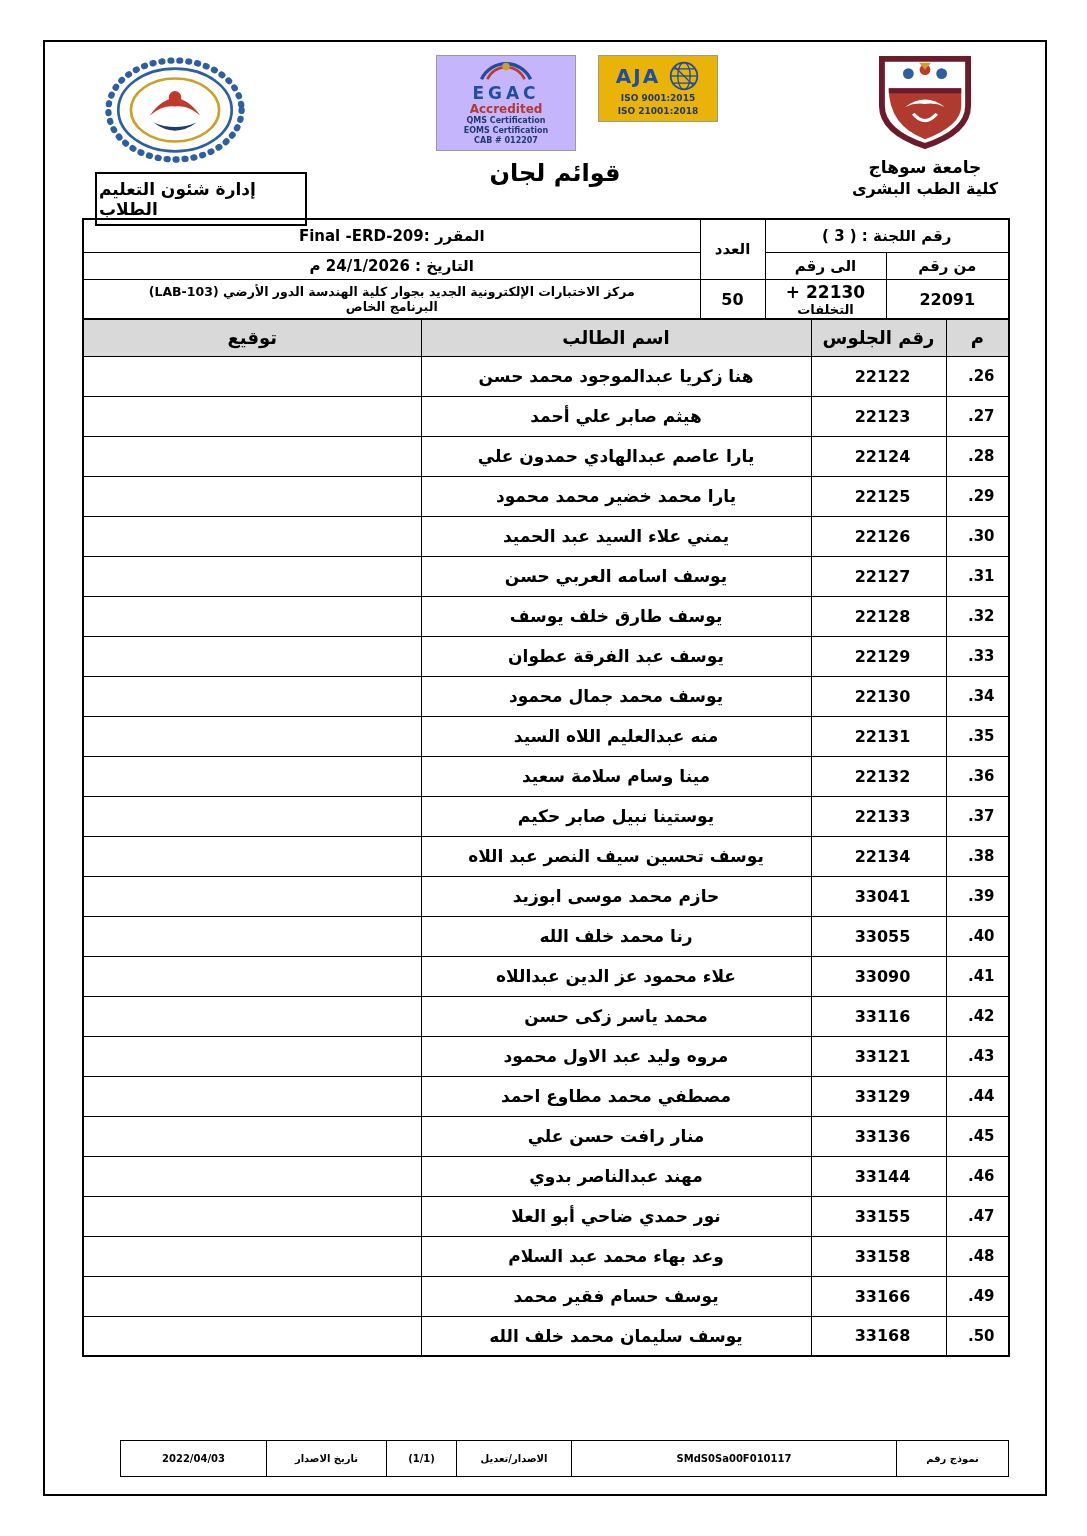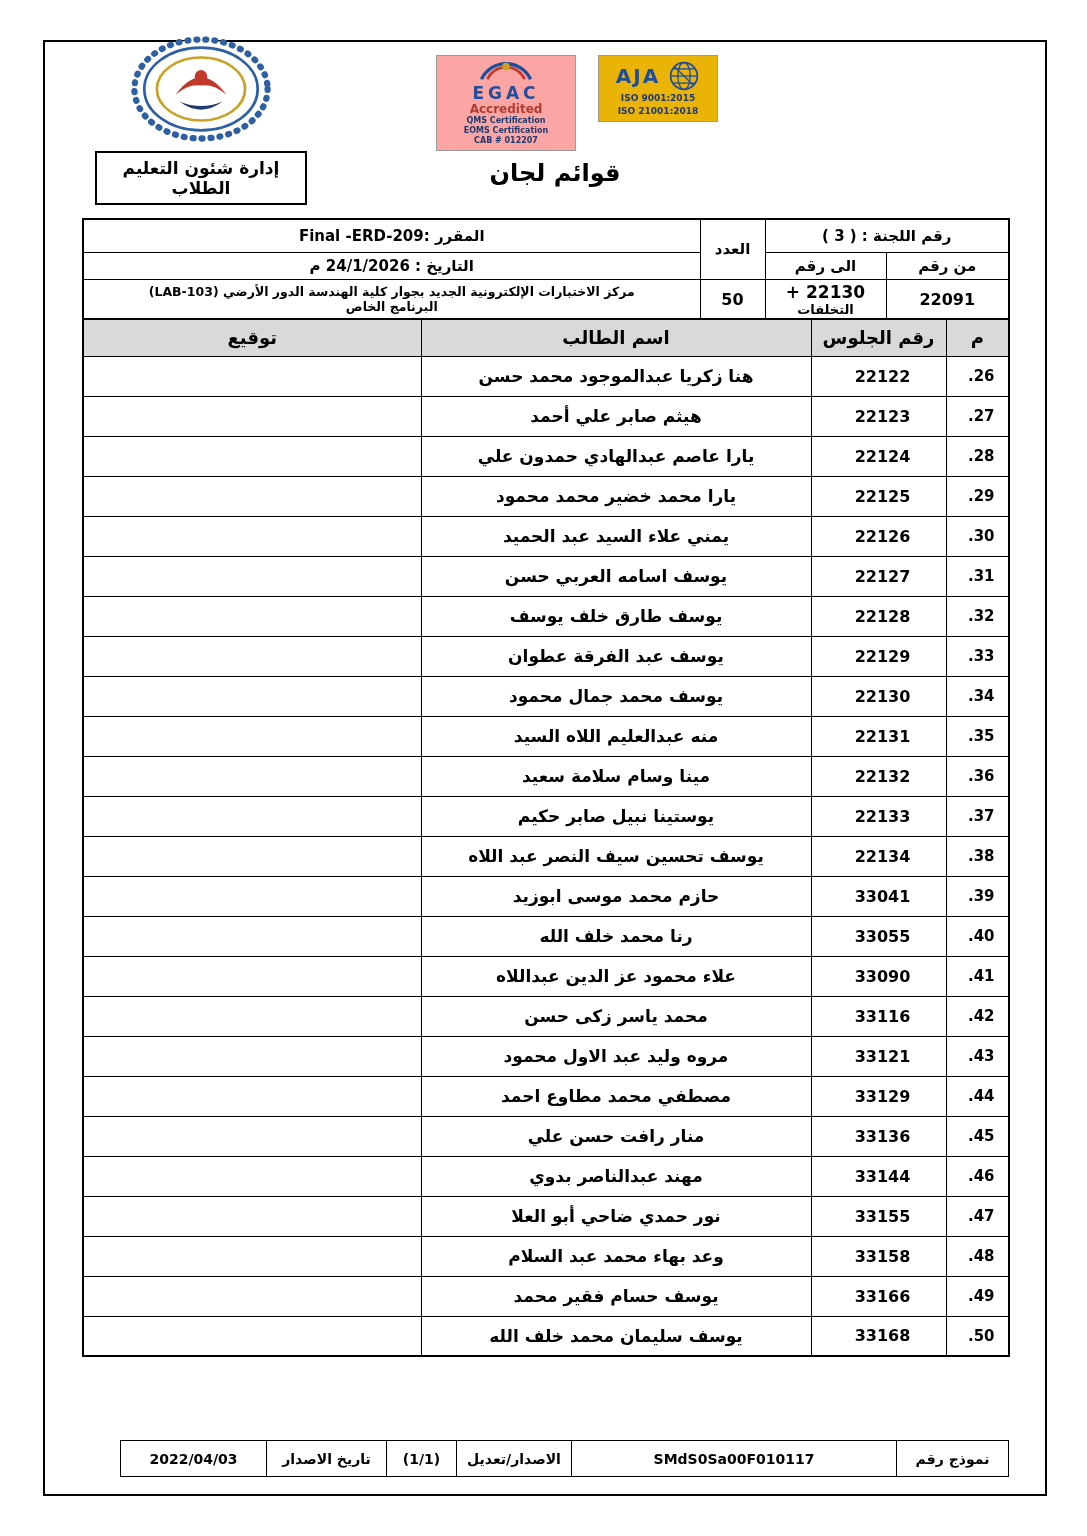--- a/index.html
+++ b/index.html
@@ -2,28 +2,28 @@
 <html lang="ar"><head>
 <meta charset="utf-8">
 <style>
   * { margin:0; padding:0; box-sizing:border-box; }
   html,body { background:#ffffff; }
   body { font-family:"DejaVu Sans","Liberation Sans",sans-serif; color:#000; }
   .page { position:relative; width:1087px; height:1536px; background:#fff; margin:0 auto; overflow:hidden; }
   .frame { position:absolute; left:43px; top:40px; width:1004px; height:1456px; border:2px solid #000; }
 
   
-  .hdr-left  { position:absolute; left:95px;  top:35px; width:212px; text-align:center; }
+  .hdr-left  { position:absolute; left:95px;  top:56px; width:212px; text-align:left; }
   .hdr-center{ position:absolute; left:350px; top:55px; width:410px; text-align:center; }
   .hdr-right { position:absolute; left:843px; top:55px; width:164px; text-align:center; }
 
   .dept-box { margin-top:4px; border:2px solid #000; padding:5px 2px; font-size:17px; font-weight:700; }
 
   .logo-row { display:flex; justify-content:center; align-items:flex-start; gap:22px; transform:translateX(22px); }
-  .egac-box { width:140px; border:1px solid #9a9a9a; padding:3px 2px 4px; background:#fca5a5; }
+  .egac-box { width:140px; border:1px solid #9a9a9a; padding:3px 2px 4px; background:#c4b5fd; }
   .egac-name { color:#1f4e9c; font-weight:700; font-size:17px; letter-spacing:4px; line-height:1; }
   .egac-accredited { color:#b03a2e; font-weight:700; font-size:12px; line-height:1.2; }
   .egac-line { color:#1f3a6e; font-size:8px; line-height:1.25; font-weight:700; }
   .aja-box { width:120px; border:1px solid #9a9a9a; padding:4px 2px; background:#eab308; }
   .aja-top { display:flex; justify-content:center; align-items:center; gap:8px; }
   .aja-name { color:#1f4e9c; font-weight:700; font-size:20px; letter-spacing:2px; }
   .aja-line { color:#1f3a6e; font-size:9px; font-weight:700; line-height:1.3; margin-top:1px; }
 
   .doc-title { margin-top:8px; font-size:24px; font-weight:700; }
   .doc-subtitle { margin-top:4px; font-size:21px; font-weight:700; }
@@ -51,21 +51,21 @@
   .main-table { position:absolute; left:82px; top:318px; width:926px; border:2px solid #000; direction:rtl; }
   .main-table th { border:1.5px solid #000; background:#d9d9d9; height:37px; font-size:18px; font-weight:700; }
   .main-table td { border:1px solid #000; height:40px; font-weight:700; }
   .col-num  { font-size:15px;padding-left:8px; }
   .col-seat { font-size:16px;padding-left:8px; }
   .col-name { font-size:17px; }
   .col-sig  { }
 
   
   .footer-table { position:absolute; left:120px; top:1440px; width:888px; border:1.5px solid #000; direction:rtl; }
-  .footer-table td { border:1.5px solid #000; height:36px; font-size:14px; font-weight:700; padding:2px 1px; }
+  .footer-table td { border:1.5px solid #000; height:36px; font-size:10px; font-weight:700; padding:2px 1px; }
   .ltr { direction:ltr; }
 </style>
 </head>
 <body>
 
 <div class="page">
   <div class="frame"></div>
 
   <div class="hdr-left">
     <svg width="160" height="108" viewBox="0 0 160 120" aria-hidden="true">
@@ -105,20 +105,35 @@
             <path d="M7 7 L29 29" stroke="#1f4e9c" stroke-width="1.5"></path>
           </svg>
         </div>
         <div class="aja-line">ISO 9001:2015</div>
         <div class="aja-line">ISO 21001:2018</div>
       </div>
     </div>
     <div class="doc-title" dir="rtl">قوائم لجان</div>
   </div>
 
+  <div class="hdr-right">
+    <svg width="98" height="94" viewBox="0 0 100 96" aria-hidden="true">
+      <path d="M6 4 H94 V52 Q94 78 50 93 Q6 78 6 52 Z" fill="#ffffff" stroke="#6d1a2d" stroke-width="6"></path>
+      <circle cx="33" cy="19" r="5.5" fill="#2e5fa3"></circle>
+      <circle cx="50" cy="15" r="5.5" fill="#c0392b"></circle>
+      <circle cx="67" cy="19" r="5.5" fill="#2e5fa3"></circle>
+      <path d="M13 34 H87 V52 Q87 72 50 86 Q13 72 13 34 Z" fill="#b03a2e"></path>
+      <path d="M13 34 H87 V39 H13 Z" fill="#6d1a2d"></path>
+      <path d="M30 53 Q50 38 70 53 Q60 48 50 50 Q40 48 30 53 Z" fill="#fff"></path>
+      <path d="M38 60 Q50 74 62 60" stroke="#fff" stroke-width="3.5" fill="none"></path>
+      <path d="M44 8 h12 l-6 7 z" fill="#c9a227"></path>
+    </svg>
+    <div class="uni-name" dir="rtl">جامعة سوهاج</div>
+    <div class="fac-name" dir="rtl">كلية الطب البشرى</div>
+  </div>
 
   <table class="info-table" dir="rtl">
     <colgroup>
       <col style="width:123px">
         <col style="width:121px">
         <col style="width:65px">
         <col style="width:617px">
     </colgroup>
     <tbody>
         <tr class="r1">

